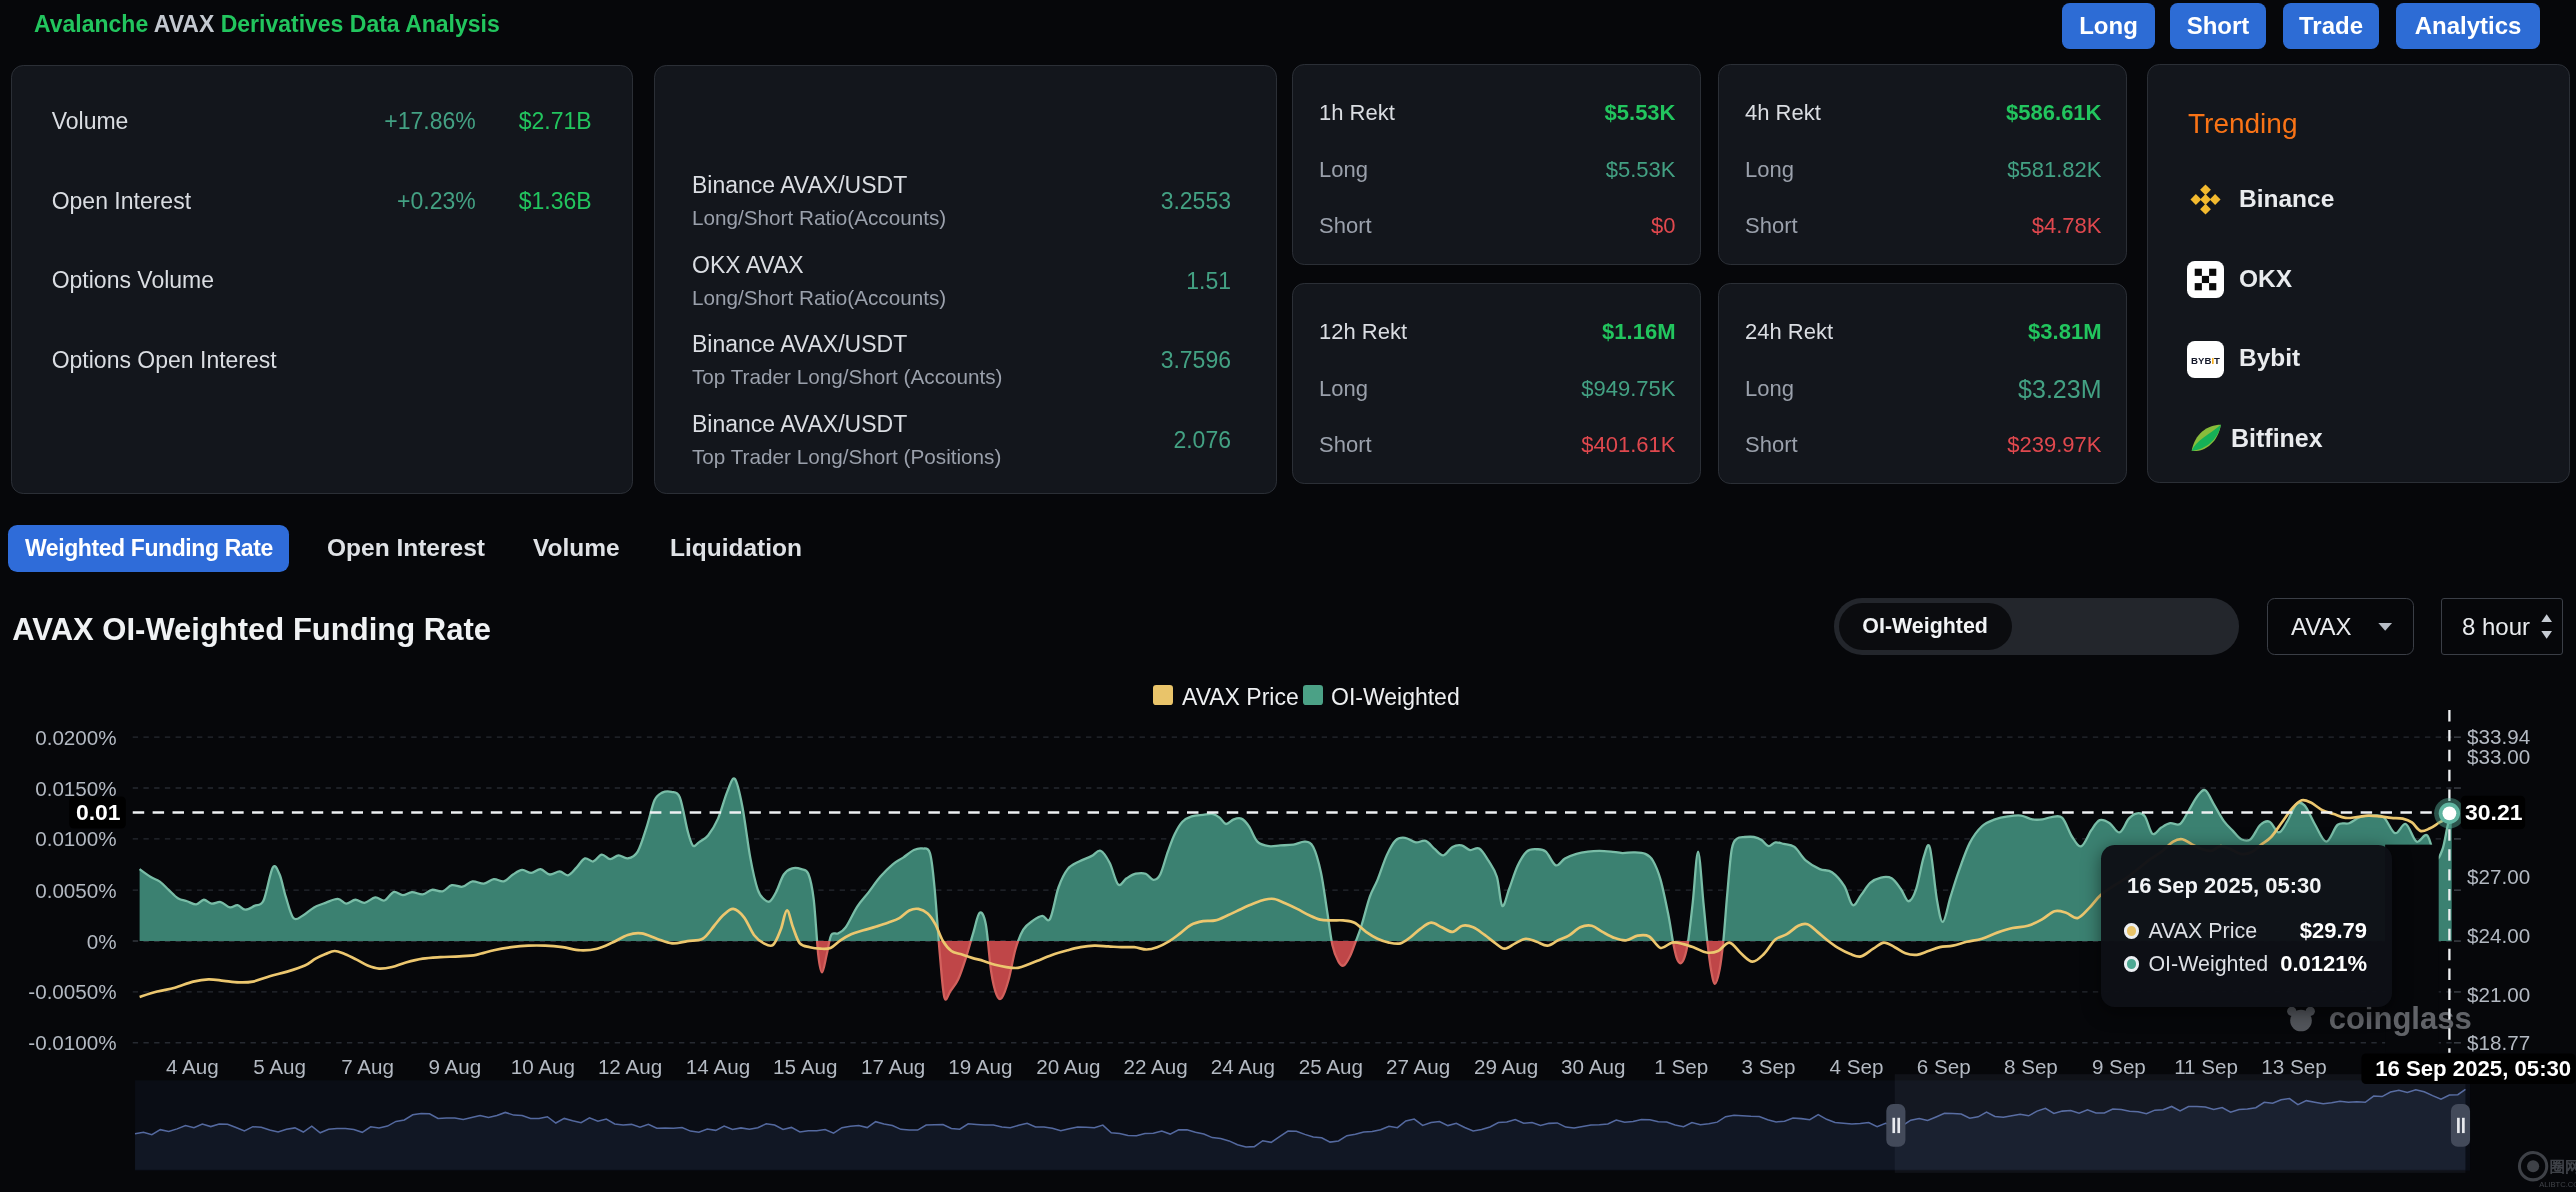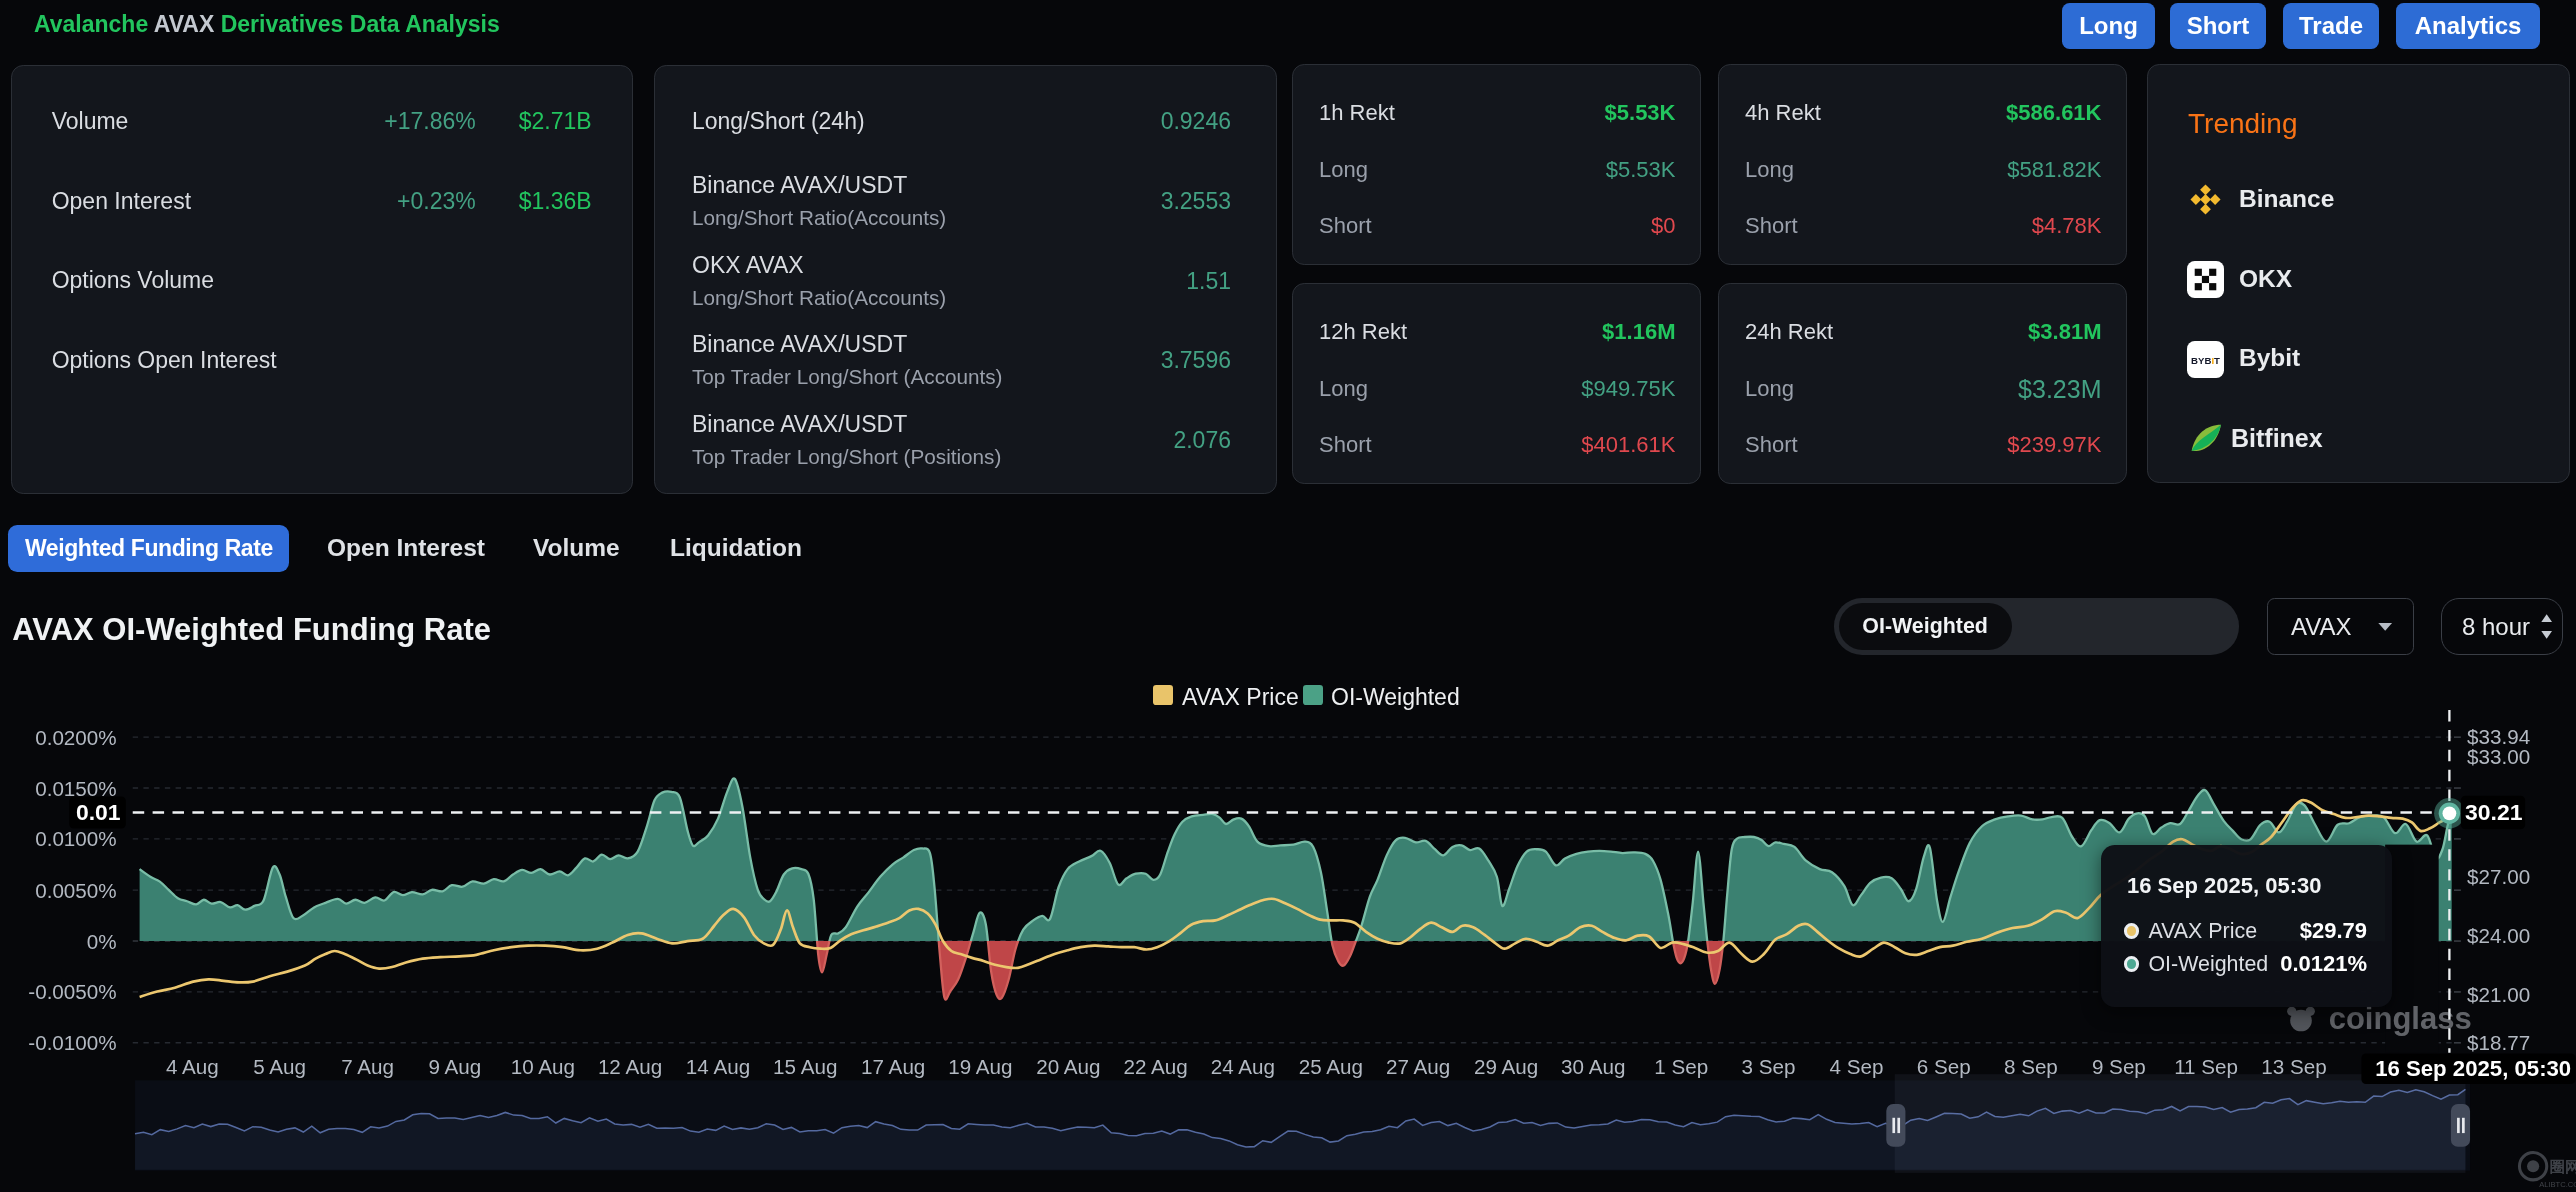--- a/index.html
+++ b/index.html
@@ -41,24 +41,20 @@
       <span class="lbl">Options Volume</span>
       <span></span>
     </div>
   <div class="row" style="left:40px;right:40px;top:278px;height:32px">
       <span class="lbl">Options Open Interest</span>
       <span></span>
     </div>
 </div>
 
 <div class="card" style="left:654px;top:65px;width:623px;height:429px">
-  <div class="row" style="left:37px;right:45px;top:39px;height:32px">
-      <span class="lbl">Long/Short (24h)</span>
-      <span class="teal" style="font-size:23px">0.9246</span>
-    </div>
   <div class="row" style="left:37px;right:45px;top:103px;height:64px">
     <span>
         <div class="lbl" style="font-size:23px">Binance AVAX/USDT</div>
         <div class="mut" style="font-size:20.7px;margin-top:6.1px">Long/Short Ratio(Accounts)</div>
       </span>
     <span class="teal" style="font-size:23px">3.2553</span>
     </div>
   <div class="row" style="left:37px;right:45px;top:183px;height:64px">
     <span>
         <div class="lbl" style="font-size:23px">OKX AVAX</div>
@@ -180,21 +176,21 @@
 <div class="abs" style="left:12.2px;top:612px;font-size:31px;font-weight:700;color:#f0f2f4">AVAX OI-Weighted Funding Rate</div>
 
 <div class="abs" style="left:1834px;top:598px;width:405px;height:57px;background:#23262c;border-radius:28px">
   <div class="abs" style="left:4.6px;top:4.6px;width:173px;height:47px;background:#0b0c0f;border-radius:24px;display:flex;align-items:center;justify-content:center;font-size:21.4px;font-weight:600;color:#f2f4f6">OI-Weighted</div>
 </div>
 <div class="abs" style="left:2267px;top:598px;width:147px;height:57px;border:1.5px solid #3a3e46;border-radius:7.7px;display:flex;align-items:center;padding-left:23px;font-size:24px;color:#e9ebee">AVAX
   <svg width="18.4" height="12.2" viewBox="0 0 24 16" style="margin-left:24.5px">
       <path d="M3 4 L12 14 L21 4 Z" fill="#b6bcc5"></path>
     </svg>
 </div>
-<div class="abs" style="left:2441px;top:598px;width:122px;height:57px;border:1.5px solid #3a3e46;border-radius:18px;display:flex;align-items:center;padding-left:20px;font-size:24px;color:#e9ebee">8 hour
+<div class="abs" style="left:2441px;top:598px;width:122px;height:57px;border:1.5px solid #3a3e46;border-radius:3px;display:flex;align-items:center;padding-left:20px;font-size:24px;color:#e9ebee">8 hour
   <svg width="15.3" height="29" viewBox="0 0 20 38" style="margin-left:9.2px">
       <path d="M10 3 L17 13 L3 13 Z" fill="#c6cbd3"></path>
       <path d="M10 35 L17 25 L3 25 Z" fill="#c6cbd3"></path>
     </svg>
 </div>
 
 <div class="abs" style="left:1153px;top:685px;width:20px;height:20px;background:#e9c46a;border-radius:3.1px"></div>
 <div class="abs" style="left:1182px;top:684px;font-size:23px;color:#eef0f2">AVAX Price</div>
 <div class="abs" style="left:1303px;top:685px;width:20px;height:20px;background:#4ba186;border-radius:3.1px"></div>
 <div class="abs" style="left:1331px;top:684px;font-size:23px;color:#eef0f2">OI-Weighted</div>

